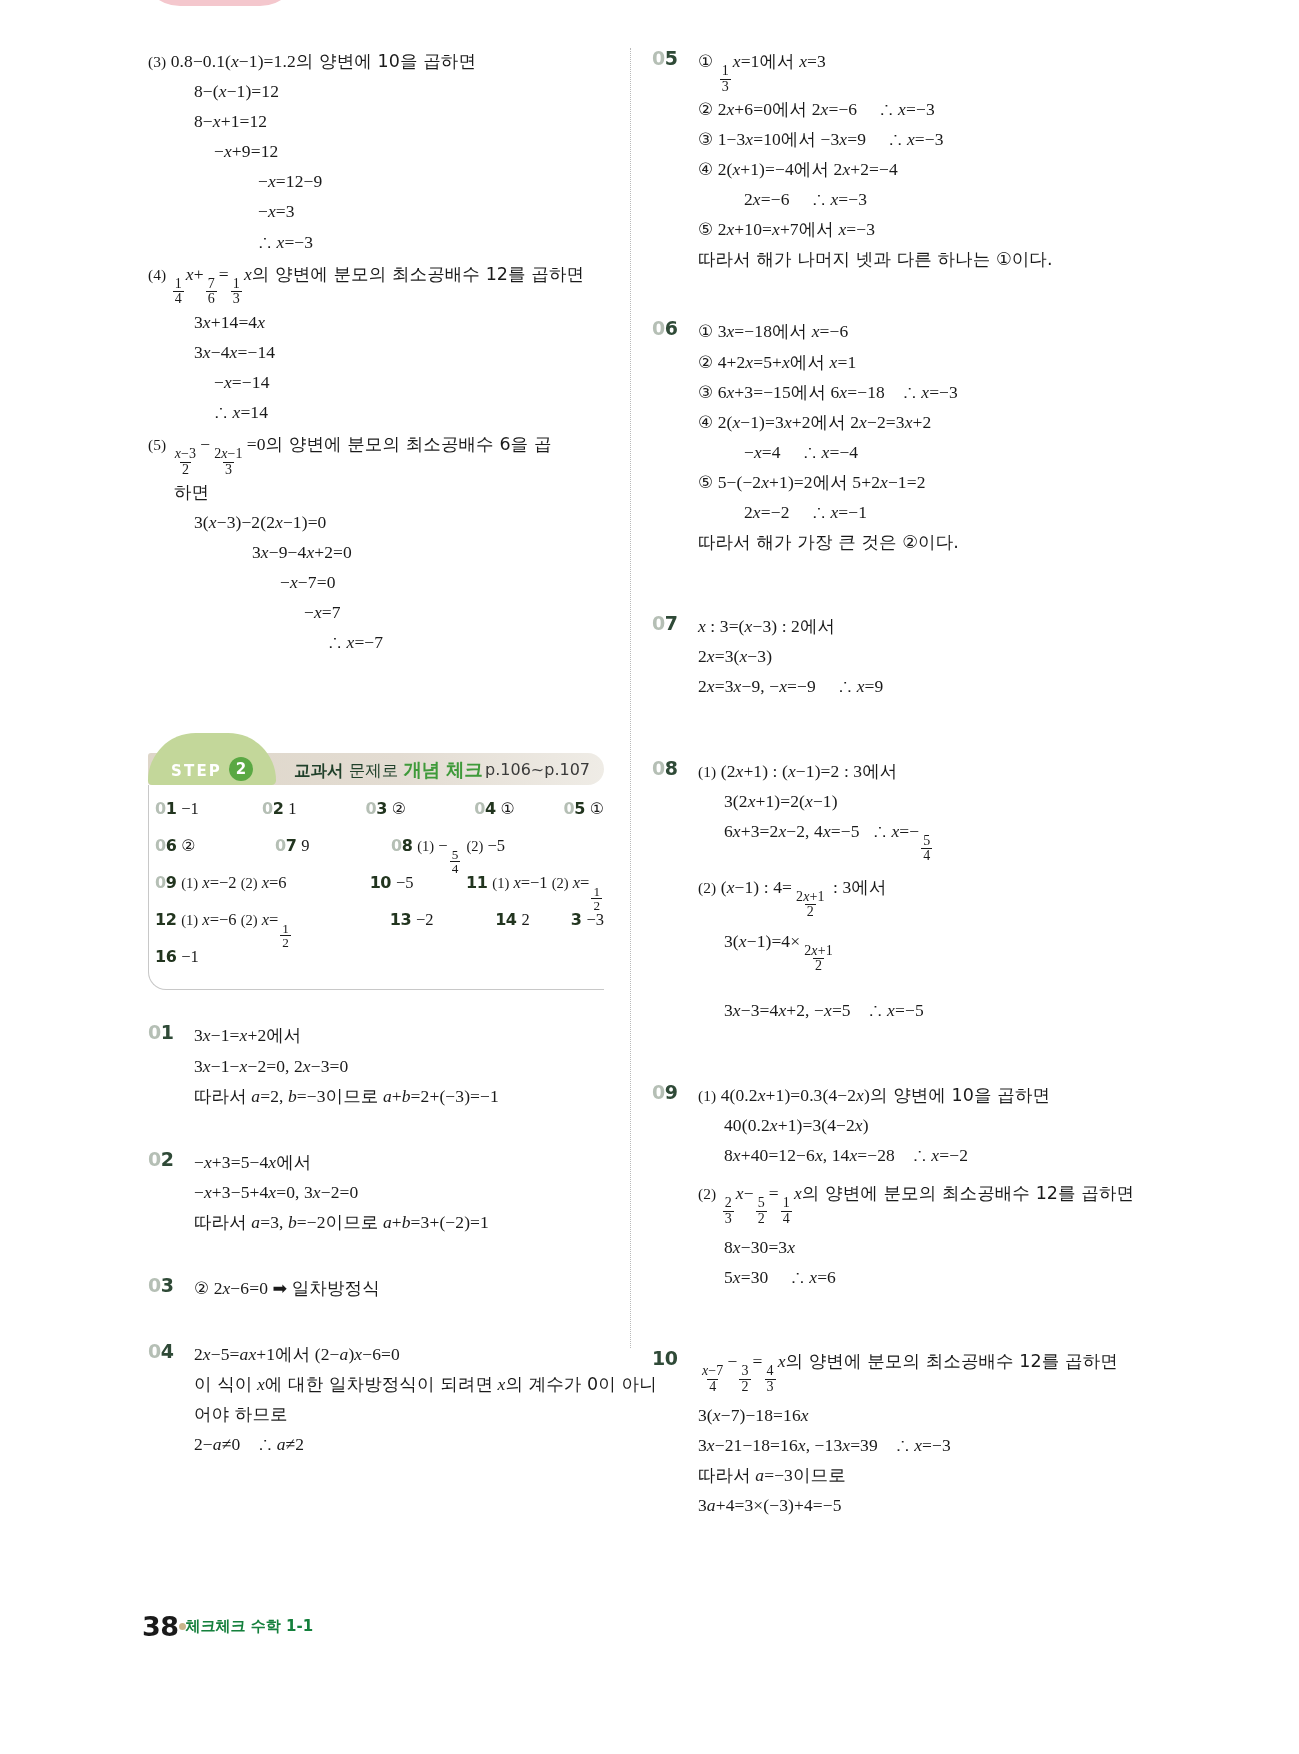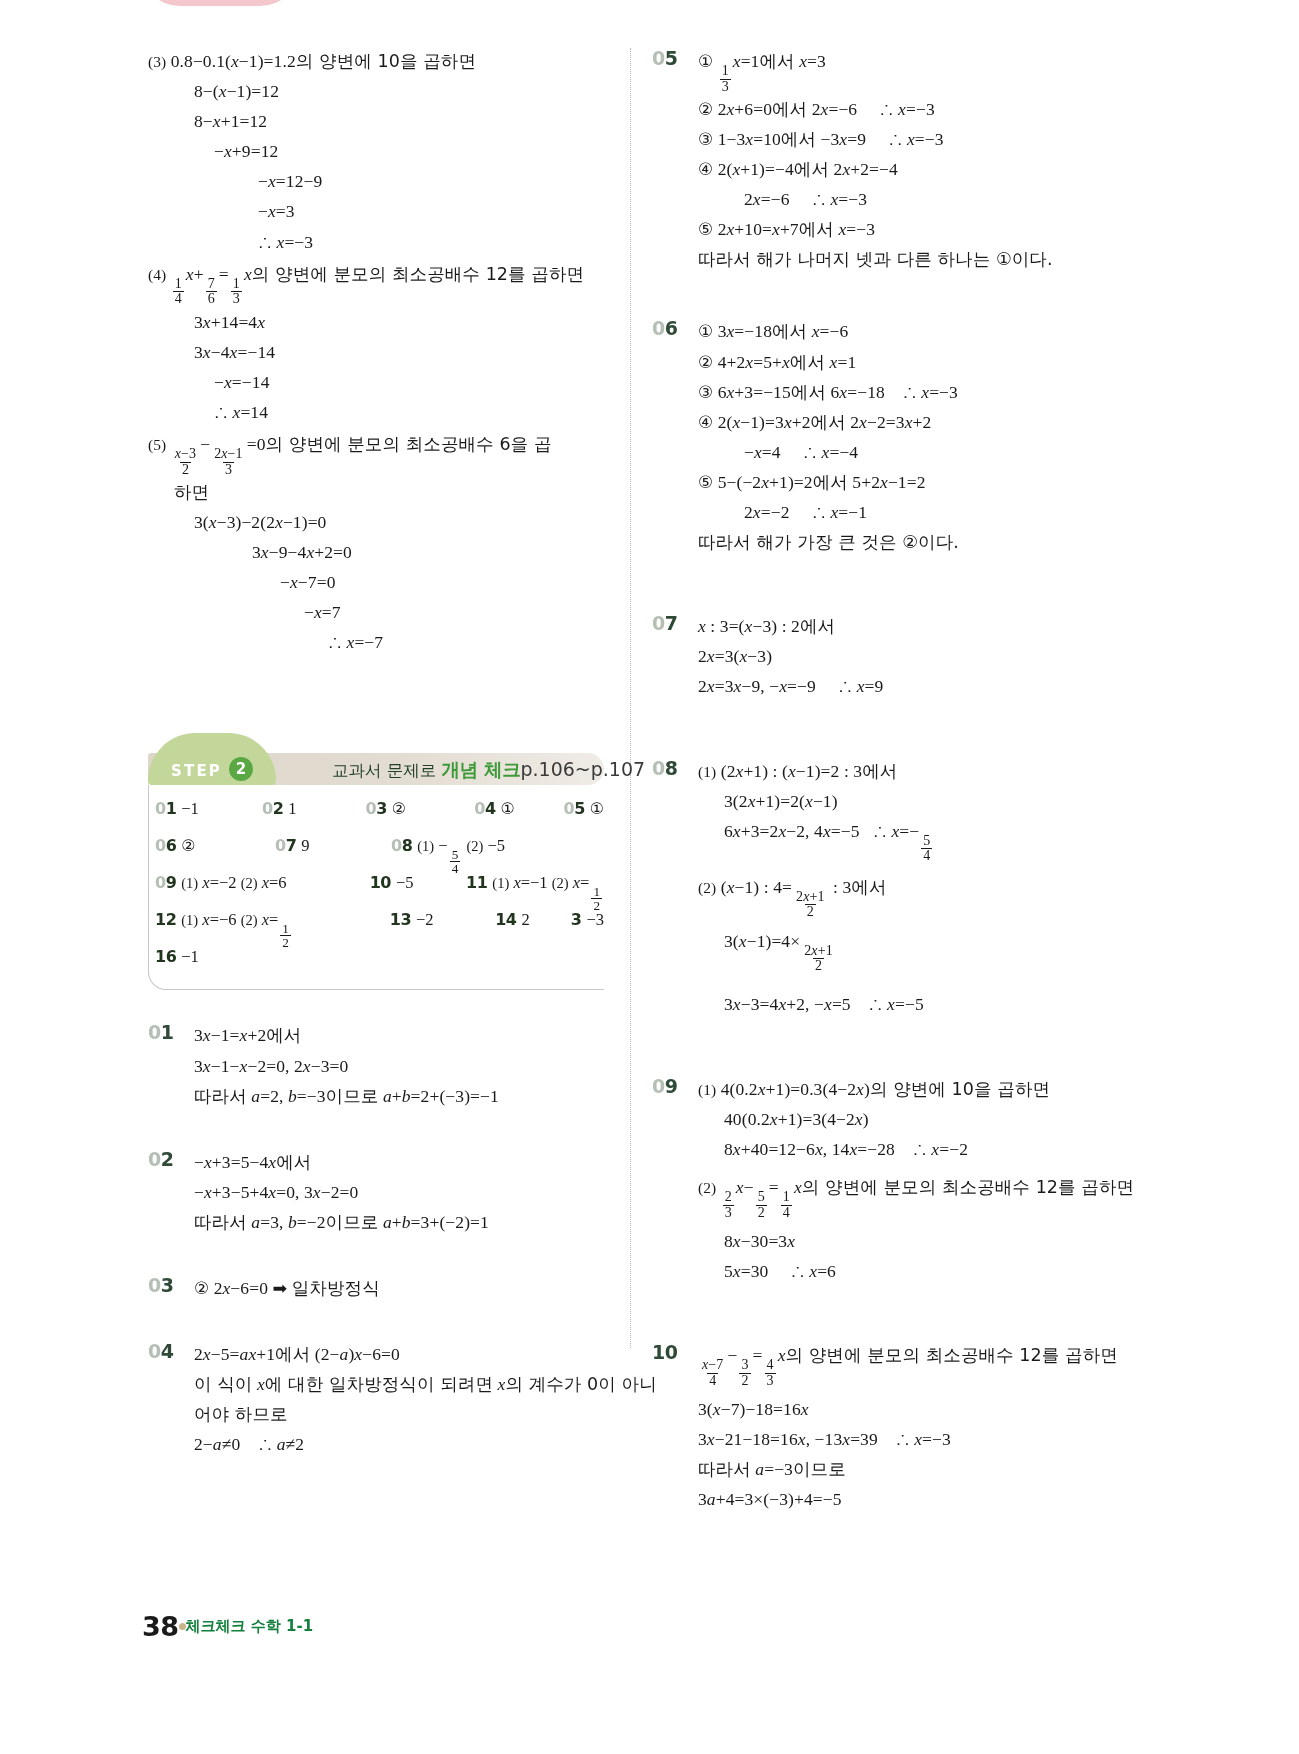--- a/index.html
+++ b/index.html
@@ -153,28 +153,28 @@
     display: flex; align-items: center; justify-content: center;
     margin-bottom: -1px;
   }
   .step-title {
     margin-left: 146px;
     font-family: "DejaVu Sans", "Liberation Sans", sans-serif;
     font-size: 16.5px;
     color: #20402a;
     white-space: nowrap;
   }
-  .step-title .t1 { font-weight: normal; margin-left: 38px; }
+  .step-title .t1 { font-weight: bold; }
   .step-title .t2 { font-weight: normal; }
   .step-title .t3 { font-weight: bold; color: #3f9a3a; font-size: 18.5px; letter-spacing: -0.3px; }
   .step-pages {
     margin-left: auto;
     margin-right: 14px;
     font-family: "DejaVu Sans", "Liberation Sans", sans-serif;
-    font-size: 19px;
+    font-size: 16px;
     color: #3a3a3a;
     white-space: nowrap;
   }
 
   
   .ans-wrap {
     position: relative;
     padding: 14px 0 16px 6px;
     border-bottom: 1.6px solid #c8c8c8;
     border-left: 1.6px solid #c8c8c8;
@@ -489,21 +489,21 @@
               <span class="den">4</span>
             </span></div>
         <div class="line" style="margin-top:8px"><span class="pn">(2)</span> (<i class="v">x</i>−1) : 4=<span class="frac">
               <span class="num">2<i class="v">x</i>+1</span>
               <span class="den">2</span>
             </span> : 3<span class="kr">에서</span></div>
         <div class="line i1" style="margin-top:6px">3(<i class="v">x</i>−1)=4×<span class="frac">
               <span class="num">2<i class="v">x</i>+1</span>
               <span class="den">2</span>
             </span></div>
-        <div class="line i1" style="margin-top:16px">3<i class="v">x</i>−3=4<i class="v">x</i>+2, −<i class="v">x</i>=5&nbsp;&nbsp;&nbsp;&nbsp;∴ <i class="v">x</i>=−5</div>
+        <div class="line i1" style="margin-top:22px">3<i class="v">x</i>−3=4<i class="v">x</i>+2, −<i class="v">x</i>=5&nbsp;&nbsp;&nbsp;&nbsp;∴ <i class="v">x</i>=−5</div>
       </div>
     </div>
 
     <div class="sol" style="margin-top:54px">
       <div class="sol-num"><span class="z">0</span>9</div>
       <div class="sol-body">
         <div class="line"><span class="pn">(1)</span> 4(0.2<i class="v">x</i>+1)=0.3(4−2<i class="v">x</i>)<span class="kr">의 양변에 10을 곱하면</span></div>
         <div class="line i1">40(0.2<i class="v">x</i>+1)=3(4−2<i class="v">x</i>)</div>
         <div class="line i1">8<i class="v">x</i>+40=12−6<i class="v">x</i>, 14<i class="v">x</i>=−28&nbsp;&nbsp;&nbsp;&nbsp;∴ <i class="v">x</i>=−2</div>
         <div class="line" style="margin-top:8px"><span class="pn">(2)</span> <span class="frac">

